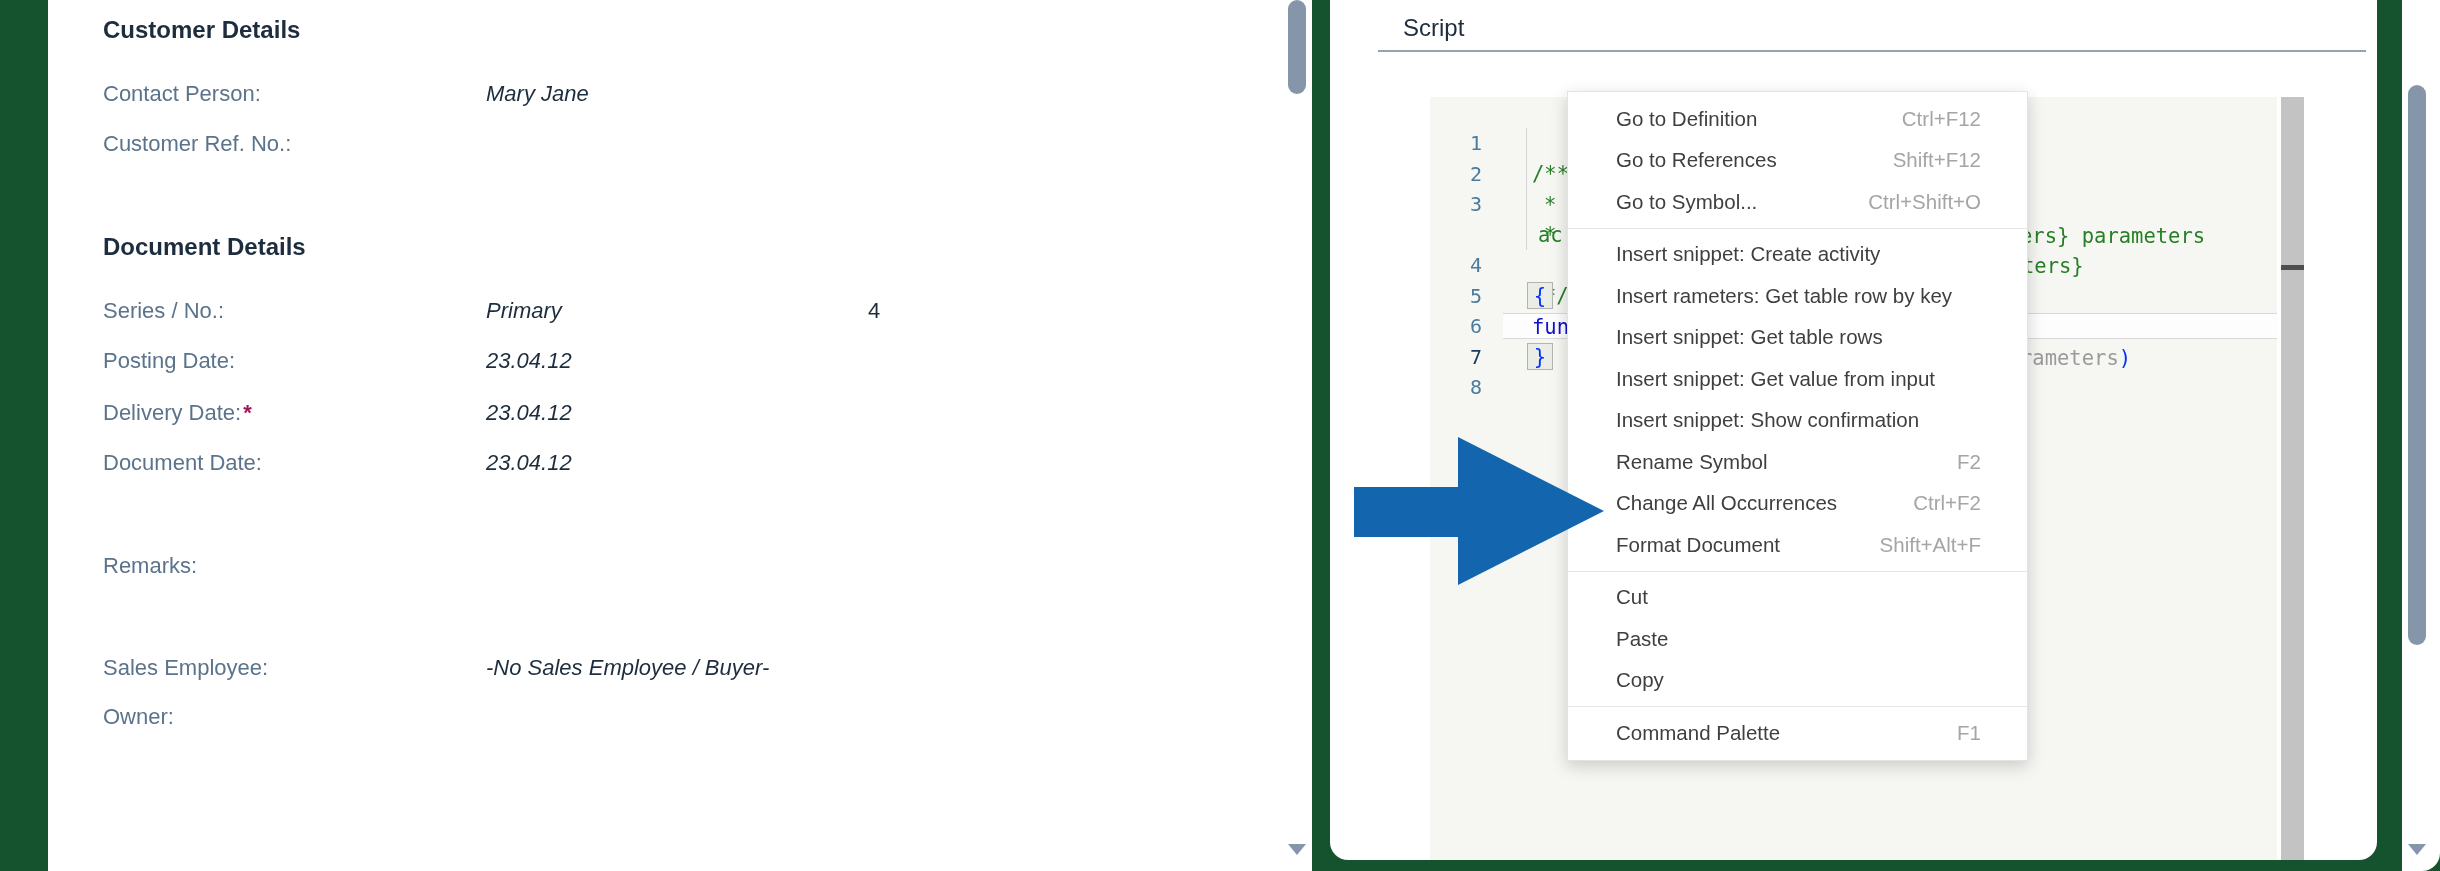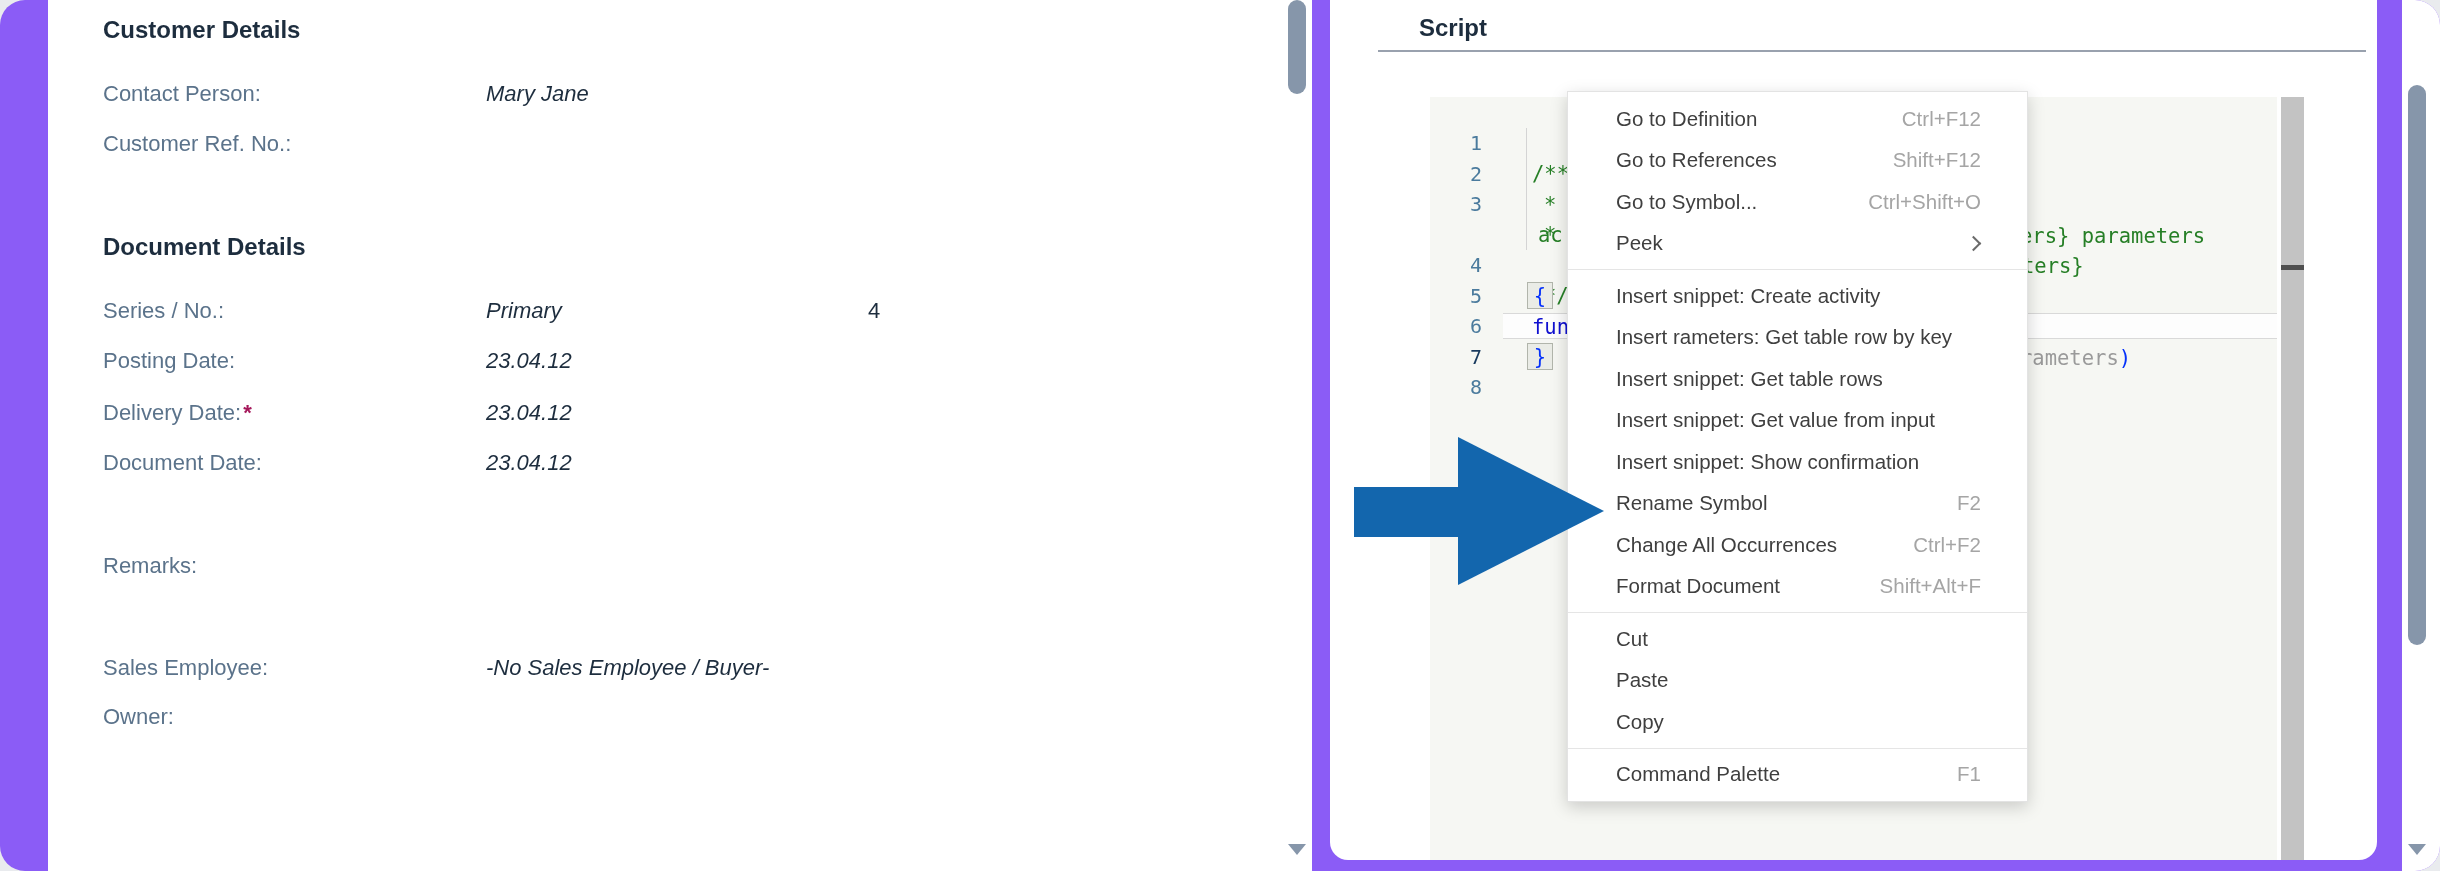--- a/index.html
+++ b/index.html
@@ -1,36 +1,36 @@
 <!DOCTYPE html>
 <html><head>
 <meta charset="utf-8">
 <style>
   html,body{margin:0;padding:0;background:#e9ebee;}
   *{box-sizing:border-box;}
-  .stage{position:relative;width:2440px;height:871px;background:#8b5cf6;overflow:hidden;
-         font-family:"Liberation Sans", sans-serif;border-radius:25px;}
+  .stage{position:relative;width:2440px;height:871px;background:#14532d;overflow:hidden;
+         font-family:"Liberation Sans", sans-serif;}
 
   
   .left-card{position:absolute;left:48px;top:0;width:1264px;height:871px;background:#ffffff;}
   .section-title{position:absolute;left:55px;font-size:24px;font-weight:bold;color:#1d2d3e;line-height:32px;white-space:nowrap;}
   .form-row{position:absolute;left:0;width:100%;height:30px;line-height:30px;font-size:22px;white-space:nowrap;}
   .form-label{position:absolute;left:55px;color:#5b738b;}
   .req-star{color:#a5175a;font-weight:bold;margin-left:2px;}
   .form-value{position:absolute;left:438px;color:#1d2d3e;font-style:italic;}
   .form-value2{position:absolute;left:820px;color:#1d2d3e;}
 
   
   .vtrack{position:absolute;top:0;height:100%;background:#ffffff;}
   .vthumb{position:absolute;border-radius:9px;background:#8696aa;}
   .down-arrow{position:absolute;width:0;height:0;border-left:9px solid transparent;border-right:9px solid transparent;border-top:11px solid #8696aa;}
 
   
   .right-card{position:absolute;left:1330px;top:0;width:1047px;height:860px;background:#ffffff;border-radius:0 0 18px 18px;}
-  .script-title{position:absolute;left:73px;top:12px;font-size:24px;font-weight:bold;color:#1d2d3e;line-height:32px;margin-left:16px;}
+  .script-title{position:absolute;left:73px;top:12px;font-size:24px;font-weight:normal;color:#1d2d3e;line-height:32px;}
   .script-sep{position:absolute;left:48px;top:50px;width:988px;height:2px;background:#99a1ae;}
 
   
   .editor{position:absolute;left:100px;top:97px;width:847px;height:763px;background:#f6f7f3;overflow:hidden;}
   .current-line{position:absolute;left:73px;top:216px;width:774px;height:26px;background:#fdfdfd;border-top:1px solid #d9d9d9;border-bottom:1px solid #d9d9d9;}
   .indent-guide{position:absolute;left:96px;top:31px;width:1px;height:122px;background:#d4d4d4;}
   .crow{position:absolute;left:0;width:100%;height:31px;line-height:31px;font-family:"DejaVu Sans Mono", monospace;font-size:20.5px;white-space:pre;}
   .lnum{position:absolute;left:0;width:52px;text-align:right;color:#4b7b9d;font-size:20px;}
   .lnum-active{color:#17395d;}
   .frag{position:absolute;}
@@ -185,24 +185,20 @@
         <span class="ctx-shortcut">Ctrl+F12</span>
       </div>
       <div class="ctx-item">
         <span>Go to References</span>
         <span class="ctx-shortcut">Shift+F12</span>
       </div>
       <div class="ctx-item">
         <span>Go to Symbol...</span>
         <span class="ctx-shortcut">Ctrl+Shift+O</span>
       </div>
-      <div class="ctx-item">
-        <span>Peek</span>
-        <span class="chev"></span>
-      </div>
 
       <div class="ctx-sep"></div>
 
       <div class="ctx-item">
         <span>Insert snippet: Create activity</span>
       </div>
       <div class="ctx-item">
         <span>Insert rameters: Get table row by key</span>
       </div>
       <div class="ctx-item">

